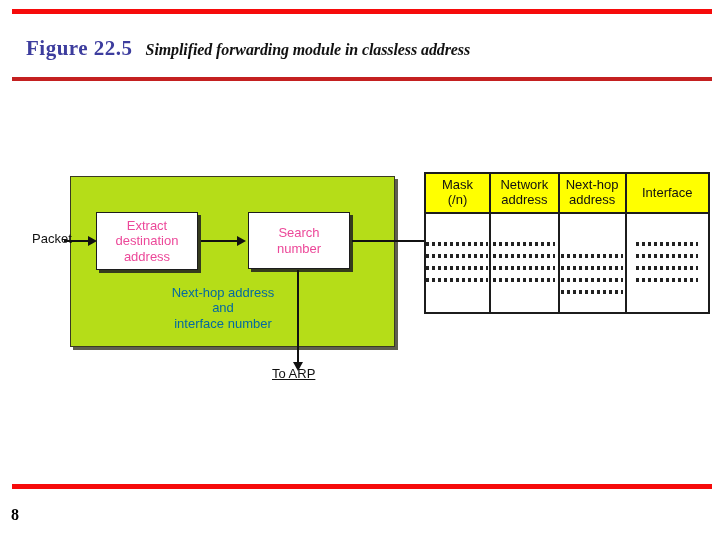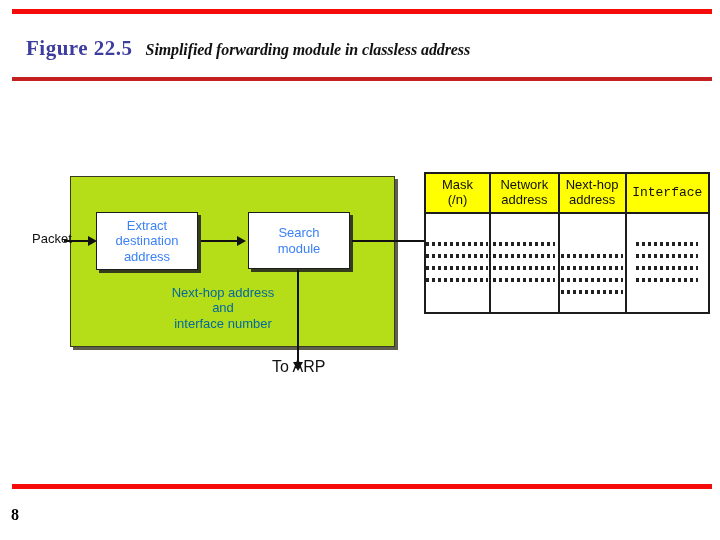--- a/index.html
+++ b/index.html
@@ -104,39 +104,40 @@
     position: absolute;
     background: #ffffff;
     border: 1px solid #1c1c1c;
     box-shadow: 3px 3px 0 rgba(30,30,30,.85);
     box-sizing: border-box;
     display: flex;
     flex-direction: column;
     align-items: center;
     justify-content: center;
     font-size: 13px;
-    color: #3b82f6;
+    color: #ec4899;
     line-height: 1.16;
     text-align: center;
   }
   .box-extract { left: 96px;  top: 212px; width: 102px; height: 58px; }
   .box-search  { left: 248px; top: 212px; width: 102px; height: 57px; }
 
   .label-packet {
     position: absolute;
     left: 8px; top: 231px;
     font-size: 13px;
     color: #111;
     margin-left: 24px;
   }
   .label-toarp {
     position: absolute;
-    left: 272px; top: 358px;
-    font-size: 16px;
+    left: 272px; top: 366px;
+    font-size: 13px;
     color: #111;
+    text-decoration: underline;
   }
   .label-nexthop {
     position: absolute;
     left: 158px; top: 285px;
     width: 130px;
     font-size: 13px;
     color: #0369a1;
     line-height: 1.18;
     text-align: center;
   }
@@ -216,21 +217,21 @@
     height: 4px;
     background-image: repeating-linear-gradient(
         to right,
         #222 0 3px,
         transparent 3px 6px);
   }
   
   .col-1 { width: 70px; }
   .col-2 { width: 74px; }
   .col-3 { width: 72px; gap: 24px; }
-  .col-4 { width: 88px; font-family: Liberation Mono, monospace; }
+  .col-4 { width: 88px; }
 </style>
 </head>
 <body>
 
 <div class="slide">
 
   <div class="rule-top"></div>
   <div class="rule-mid"></div>
   <div class="rule-bottom"></div>
 
@@ -253,21 +254,21 @@
       <span>Extract</span>
       <span>destination</span>
       <span>address</span>
     </div>
 
     <div class="conn h-line" style="left:201px; top:240px; width:38px;"></div>
     <div class="arrow-right" style="left:237px; top:236px;"></div>
 
     <div class="proc-box box-search">
       <span>Search</span>
-      <span>module</span>
+      <span>number</span>
     </div>
 
     <div class="conn h-line" style="left:352px; top:240px; width:74px;"></div>
 
     <div class="label-nexthop">
       <div>Next-hop address</div>
       <div>and</div>
       <div>interface number</div>
     </div>
 

